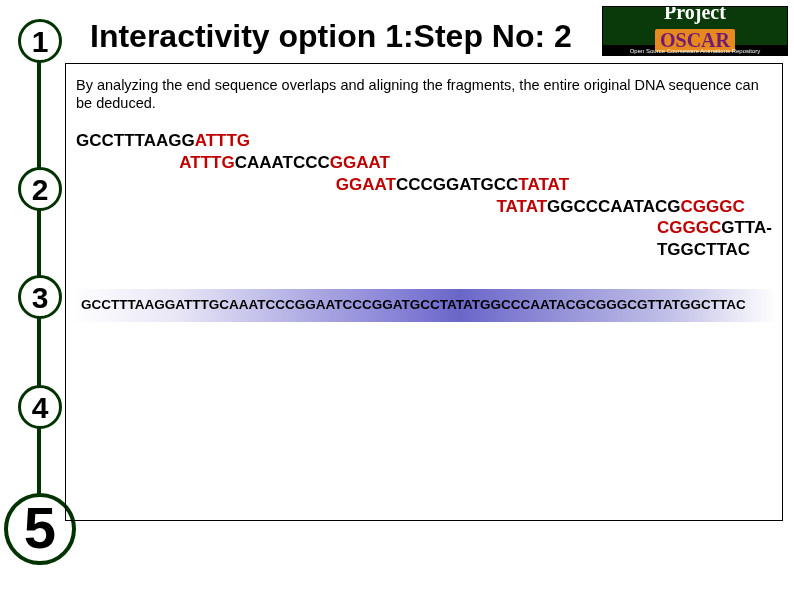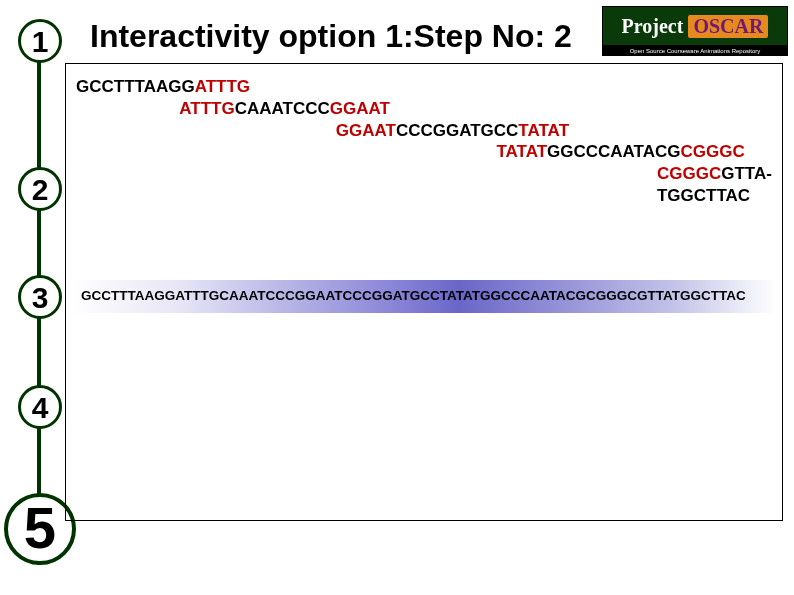--- a/index.html
+++ b/index.html
@@ -65,20 +65,21 @@
       text-align: center;
       overflow: hidden;
     }
     .logo-top {
       display: flex;
       align-items: center;
       justify-content: center;
       height: 38px;
       background: #0a3a0a;
       gap: 5px;
+      flex-direction: column;
     }
     .logo-project {
       font-family: Georgia, serif;
       font-weight: bold;
       font-size: 20px;
       color: #fff;
     }
     .logo-oscar {
       font-family: Georgia, serif;
       font-weight: bold;
@@ -124,21 +125,21 @@
       font-weight: bold;
       font-size: 17px;
       line-height: 1.28;
       color: #000;
       white-space: pre;
     }
     .overlap { color: #c00000; }
     .result-bar {
       position: absolute;
       left: 5px;
-      top: 216px;
+      top: 225px;
       width: 706px;
       padding: 8px 10px;
       background: linear-gradient(to right, #ffffff 0%, #e8e6f6 15%, #8b87d8 45%, #6a66c9 55%, #c2c1e8 85%, #ffffff 100%);
     }
     .result-text {
       font-family: Arial, Helvetica, sans-serif;
       font-weight: bold;
       font-size: 13.5px;
       line-height: 1.25;
       color: #000;
@@ -161,20 +162,21 @@
   <div class="logo-top">
     <span class="logo-project">Project</span>
     <span class="logo-oscar">OSCAR</span>
   </div>
   <div class="logo-sub">Open Source Courseware Animations Repository</div>
 </div>
 
 <div class="title">Interactivity option 1:Step No: 2</div>
 
 <div class="content-box">
+  <div class="intro-text">By analyzing the end sequence overlaps and aligning the fragments, the entire original DNA sequence can be deduced.</div>
 
   <div class="frag-block"><span>GCCTTTAAGG</span><span class="overlap">ATTTG</span>
 <span>                      </span><span class="overlap">ATTTG</span><span>CAAATCCC</span><span class="overlap">GGAAT</span>
 <span>                                                       </span><span class="overlap">GGAAT</span><span>CCCGGATGCC</span><span class="overlap">TATAT</span>
 <span>                                                                                         </span><span class="overlap">TATAT</span><span>GGCCCAATACG</span><span class="overlap">CGGGC</span>
 <span>                                                                                                                           </span><span class="overlap">CGGGC</span><span>GTTA-</span>
 <span>                                                                                                                           </span><span>TGGCTTAC</span></div>
 
   <div class="result-bar">
     <div class="result-text">GCCTTTAAGGATTTGCAAATCCCGGAATCCCGGATGCCTATATGGCCCAATACGCGGGCGTTATGGCTTAC</div>

